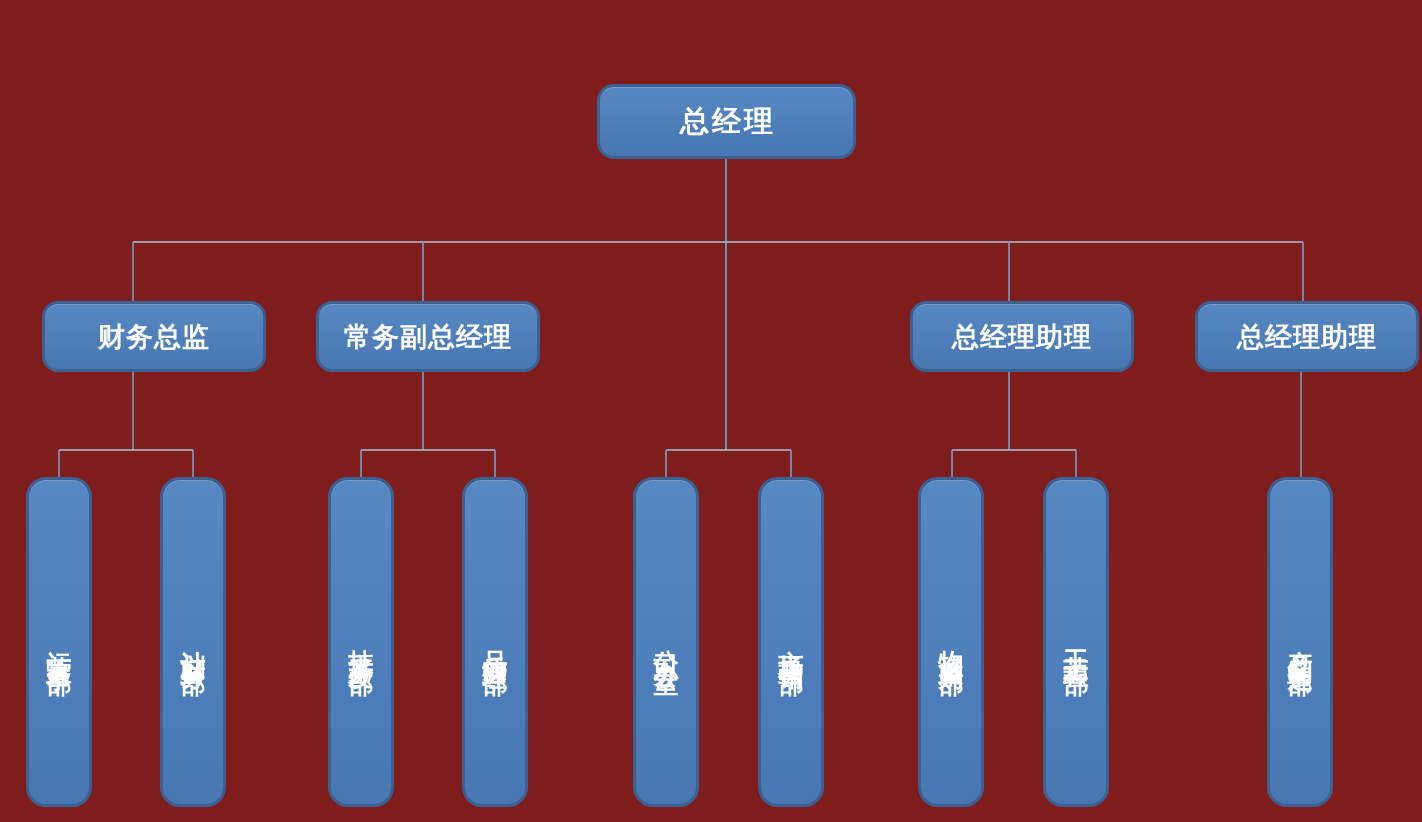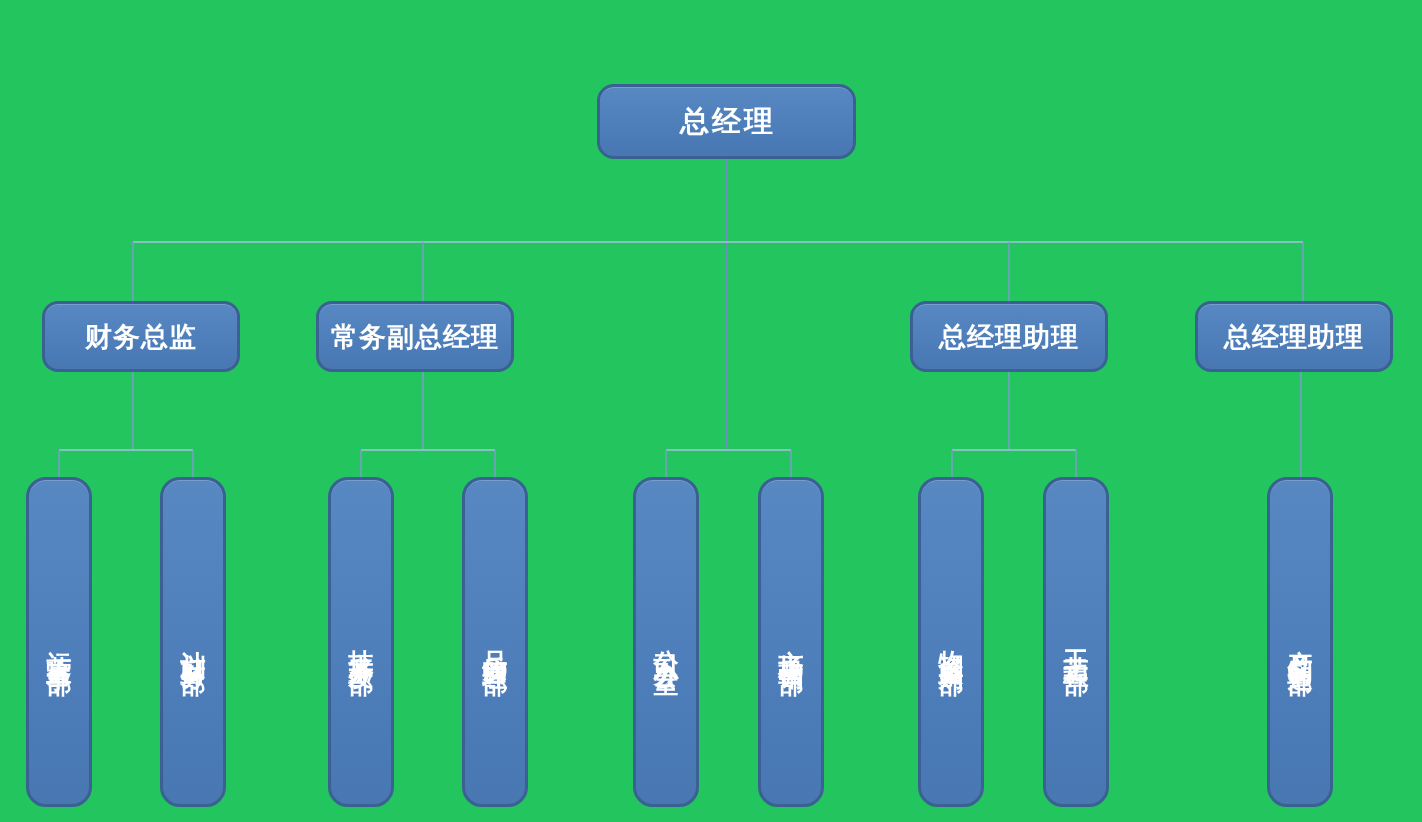--- a/index.html
+++ b/index.html
@@ -5,21 +5,21 @@
   html, body {
     margin: 0;
     padding: 0;
     background: #ffffff;
     font-family: "Liberation Serif", "DejaVu Serif", serif;
   }
   .canvas {
     position: relative;
     width: 1422px;
     height: 822px;
-    background: #22c55e;
+    background: #7f1d1d;
     overflow: hidden;
   }
   svg.connectors {
     position: absolute;
     left: 0; top: 0;
     width: 1422px;
     height: 822px;
     pointer-events: none;
   }
   .node {
@@ -36,21 +36,21 @@
     text-align: center;
     box-shadow: inset 0 1px 0 rgba(255,255,255,0.18);
     cursor: default;
   }
   .node.root {
     left: 597px; top: 84px; width: 259px; height: 75px;
     font-size: 29px; letter-spacing: 3px; text-indent: 3px;
     border-radius: 17px;
   }
   .node.lvl1 {
-    top: 301px; width: 198px; height: 71px;
+    top: 301px; width: 224px; height: 71px;
     font-size: 27px; letter-spacing: 1px;
   }
   .node.dept {
     top: 477px; width: 66px; height: 330px;
     font-size: 25px;
     border-radius: 20px;
     writing-mode: vertical-rl;
     text-orientation: upright;
     letter-spacing: 5px;
   }

